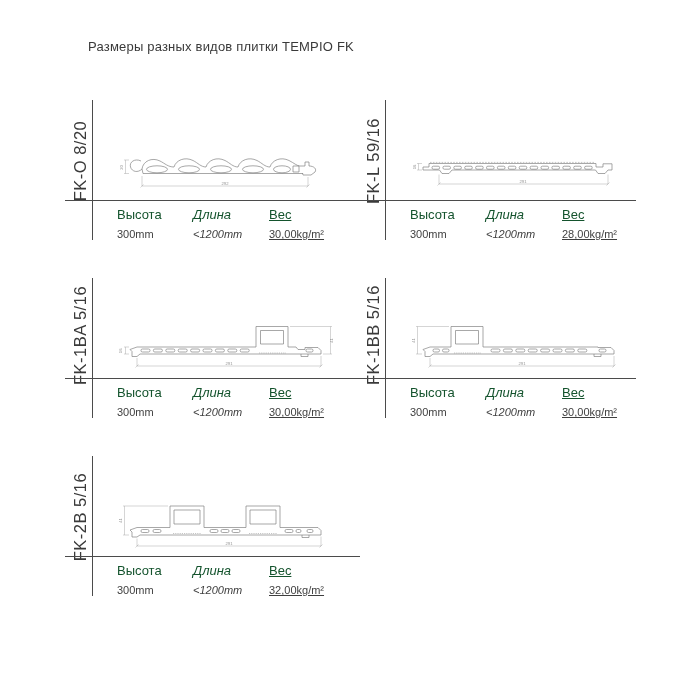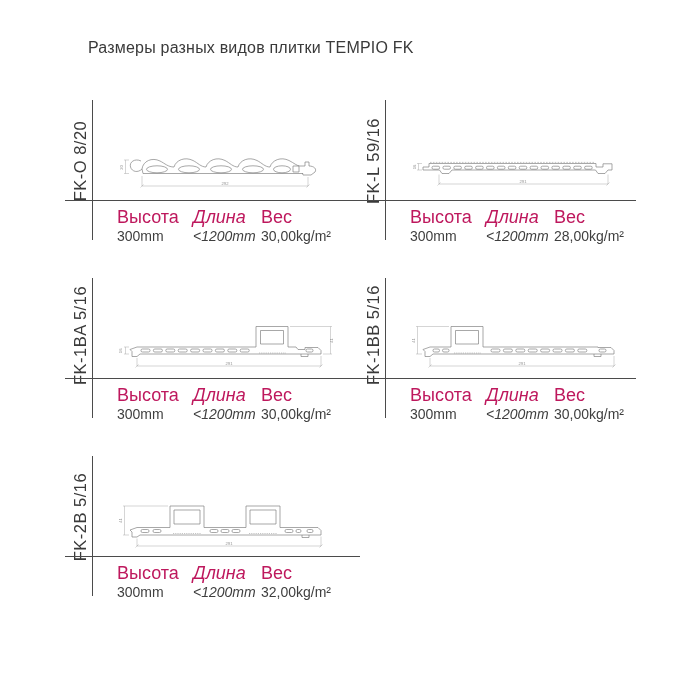--- a/index.html
+++ b/index.html
@@ -1,36 +1,36 @@
 <!DOCTYPE html>
 <html><head>
 <meta charset="utf-8">
 <style>
   html,body{margin:0;padding:0;}
   body{
     width:700px;height:700px;position:relative;background:#ffffff;
     font-family:"Liberation Sans", sans-serif;color:#3b3b3b;overflow:hidden;
   }
   .page-title{
-    position:absolute;left:88px;top:39px;font-size:16px;letter-spacing:.2px;color:#3a3a3a;
+    position:absolute;left:88px;top:39px;font-size:13px;letter-spacing:.2px;color:#3a3a3a;
   }
   .sec{position:absolute;height:150px;}
   .sec.leftcol{left:65px;width:295px;}
   .sec.rightcol{left:358px;width:278px;}
   .vline{position:absolute;left:27px;top:0;width:1px;height:140px;background:#4b4b4b;}
   .hline{position:absolute;left:0;top:100px;width:100%;height:1px;background:#4b4b4b;}
   .rot-label{
     position:absolute;left:-31px;top:52px;width:92px;height:18px;text-align:center;
     transform:rotate(-90deg);font-size:16.5px;letter-spacing:.5px;color:#3a3a3a;white-space:nowrap;
   }
   .drawing{position:absolute;left:45px;top:36px;width:240px;height:60px;}
   .spec{position:absolute;white-space:nowrap;}
-  .spec.hdr{top:107px;font-size:18px;color:#be185d;}
-  .spec.val{top:128px;font-size:14px;color:#3f3f3f;}
-  .c1{left:52px;} .c2{left:128px;font-style:italic;} .c3{left:196px;}
+  .spec.hdr{top:107px;font-size:13px;color:#14532d;}
+  .spec.val{top:128px;font-size:11px;color:#3f3f3f;}
+  .c1{left:52px;} .c2{left:128px;font-style:italic;} .c3{left:204px;text-decoration:underline;}
   svg .outline{stroke:#828282;stroke-width:.7;fill:none;stroke-linejoin:round;}
   svg .thin{stroke:#8a8a8a;stroke-width:.5;fill:none;}
   svg .dim{stroke:#a0a0a0;stroke-width:.45;fill:none;}
   svg text{fill:#949494;font-size:4.2px;font-family:"Liberation Sans",sans-serif;}
 </style>
 </head>
 <body>
 
 <div class="page-title">Размеры разных видов плитки TEMPIO FK</div>
 

